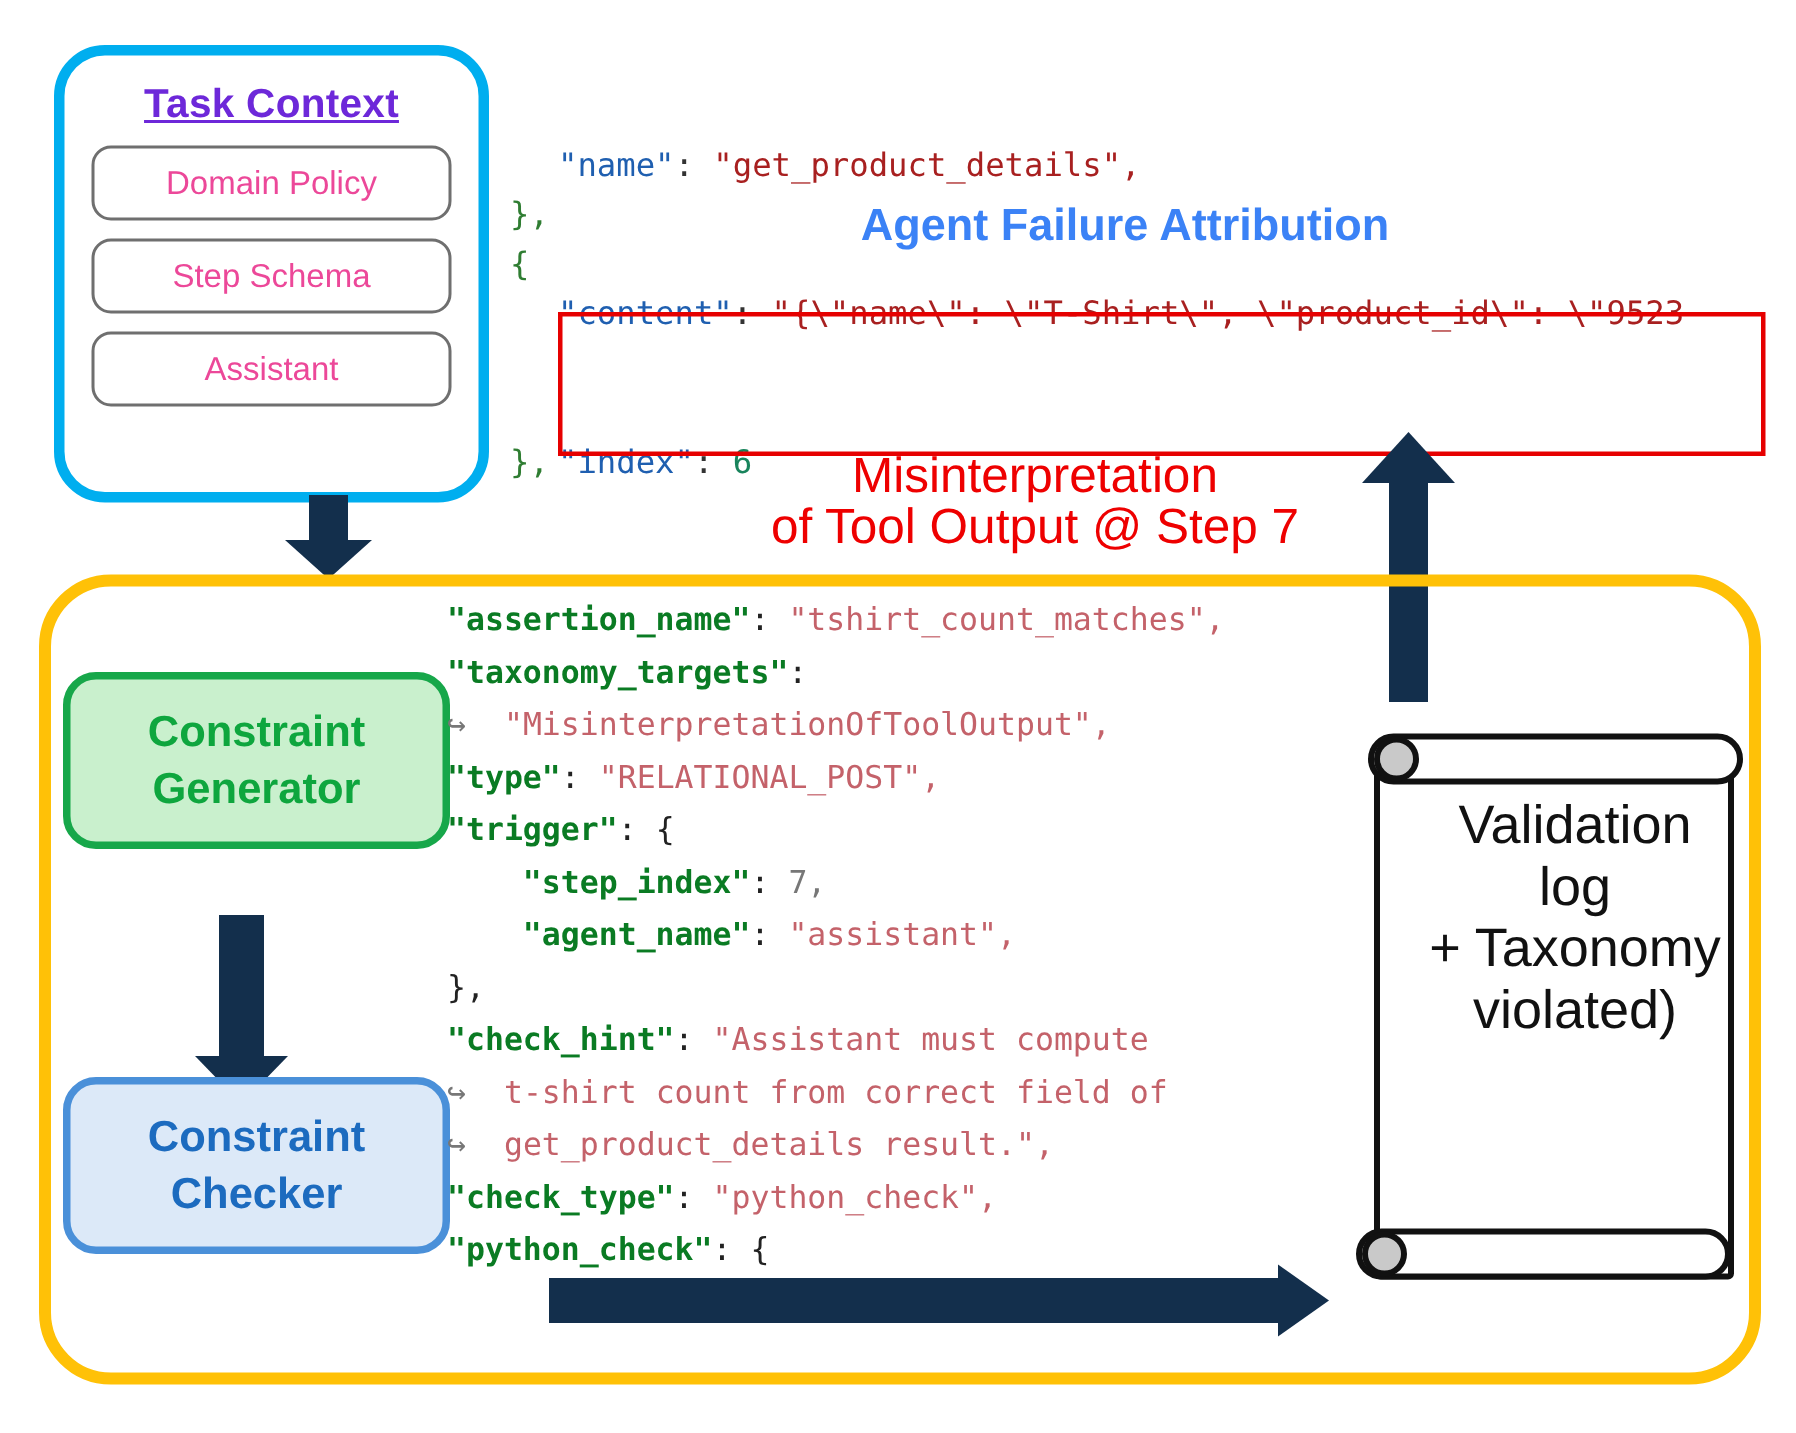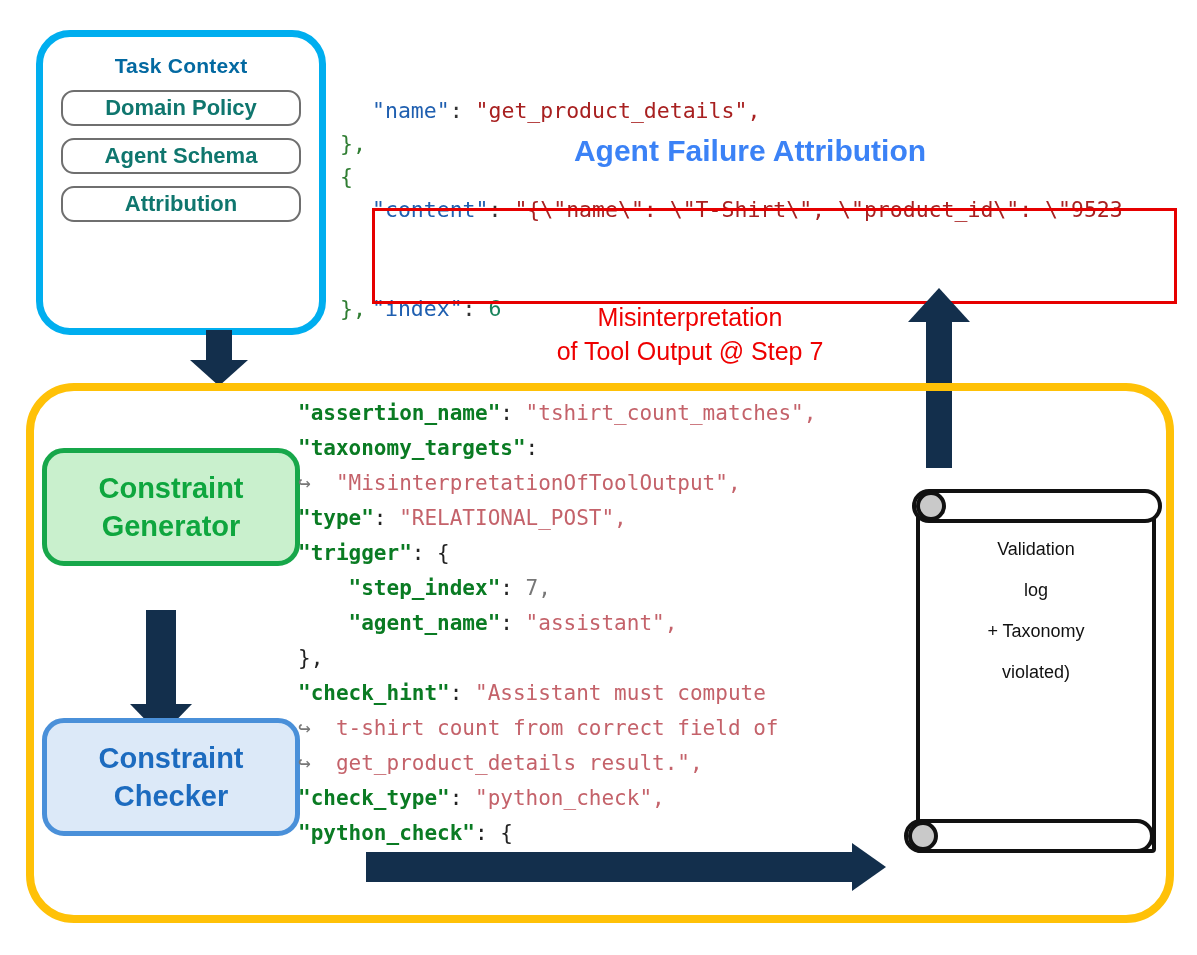--- a/index.html
+++ b/index.html
@@ -10,28 +10,28 @@
   .abs{position:absolute;}
   .mono{font-family:"DejaVu Sans Mono","Liberation Mono",monospace;}
 
   
   #task-context{
     left:36px;top:30px;width:290px;height:305px;
     border:7px solid #00AEEF;border-radius:34px;background:#fff;
     box-sizing:border-box;
   }
   #task-context-title{
-    text-align:center;color:#0369a1;font-weight:bold;font-size:21px;
-    margin-top:17px;letter-spacing:.2px;
+    text-align:center;color:#6d28d9;font-weight:bold;font-size:27px;
+    margin-top:17px;letter-spacing:.2px;text-decoration:underline;
   }
   .tc-item{
-    margin:12px auto 0;width:240px;height:36px;
+    margin:12px auto 0;width:240px;height:50px;
     border:2.5px solid #6f6f6f;border-radius:13px;
     display:flex;align-items:center;justify-content:center;
-    font-size:22px;color:#0f766e;box-sizing:border-box;background:#fff;font-weight:bold;
+    font-size:22px;color:#ec4899;box-sizing:border-box;background:#fff;
   }
 
   
   #top-code{
     left:372px;top:28px;width:830px;height:340px;overflow:hidden;
     font-size:21.5px;line-height:33px;white-space:pre;
   }
   #top-code .l{height:33px;}
   .k{color:#1f5fb0;}       
   .s{color:#a82020;}       
@@ -51,21 +51,21 @@
 
   
   #afa-title{
     left:540px;top:134px;width:420px;text-align:center;
     color:#3b82f6;font-weight:bold;font-size:30px;
   }
 
   
   #failure-caption{
     left:500px;top:300px;width:380px;text-align:center;
-    color:#ee0000;font-size:25px;line-height:34px;
+    color:#ee0000;font-size:33px;line-height:34px;
   }
   #arrow-tc-down{left:190px;top:330px;}
   #arrow-tc-down .shaft{position:absolute;left:16px;top:0;width:26px;height:32px;background:#132f4c;}
   #arrow-tc-down .head{position:absolute;left:0;top:30px;width:0;height:0;
      border-left:29px solid transparent;border-right:29px solid transparent;border-top:26px solid #132f4c;}
 
   #arrow-gen-down{left:130px;top:610px;}
   #arrow-gen-down .shaft{position:absolute;left:16px;top:0;width:30px;height:98px;background:#132f4c;}
   #arrow-gen-down .head{position:absolute;left:0;top:94px;width:0;height:0;
      border-left:31px solid transparent;border-right:31px solid transparent;border-top:32px solid #132f4c;}
@@ -129,39 +129,39 @@
   }
   #validation-log .roll-top{left:4px;top:2px;width:250px;}
   #validation-log .roll-bot{left:-4px;top:332px;width:250px;}
   #validation-log .knob{
     position:absolute;width:30px;height:30px;border-radius:50%;
     background:#c9c9c9;border:4px solid #111;box-sizing:border-box;
   }
   #validation-log .knob-top{left:8px;top:4px;}
   #validation-log .knob-bot{left:0px;top:334px;}
   #validation-log .log-text{
-    position:absolute;left:18px;top:42px;width:220px;text-align:center;
-    font-size:18px;line-height:41px;color:#111;
+    position:absolute;left:32px;top:42px;width:220px;text-align:center;
+    font-size:36px;line-height:41px;color:#111;
   }
 </style>
 </head>
 <body>
 
 <div id="stage">
 
   <div class="abs" id="task-context">
     <div id="task-context-title">Task Context</div>
     <div class="tc-item">
       <span>Domain Policy</span>
     </div>
     <div class="tc-item">
-      <span>Agent Schema</span>
+      <span>Step Schema</span>
     </div>
     <div class="tc-item">
-      <span>Attribution</span>
+      <span>Assistant</span>
     </div>
   </div>
 
   <div class="abs mono" id="left-braces"><span>
 
 
 },
 {
 
 

